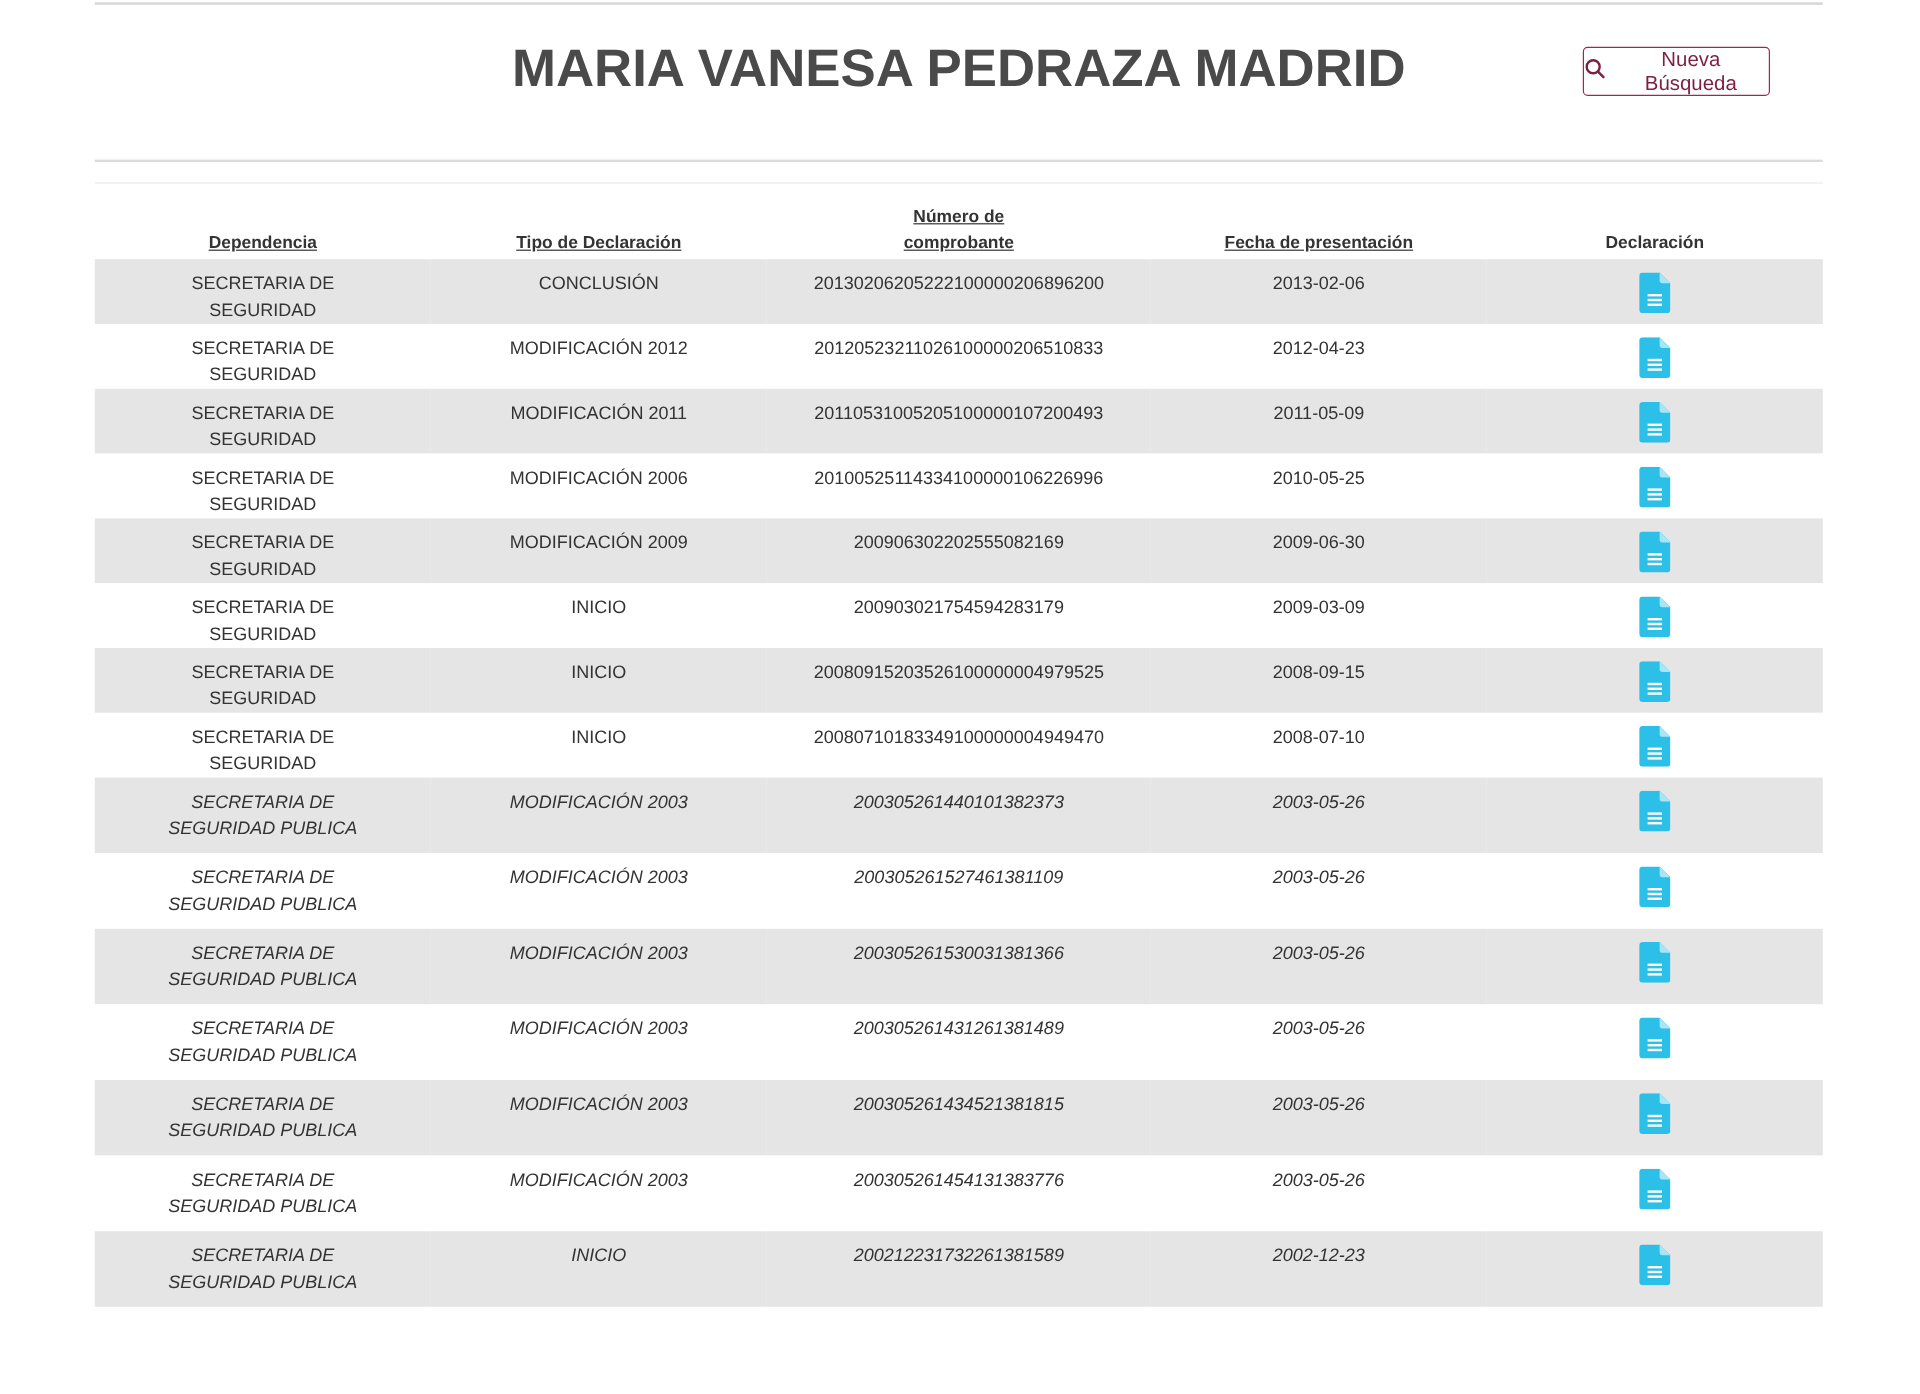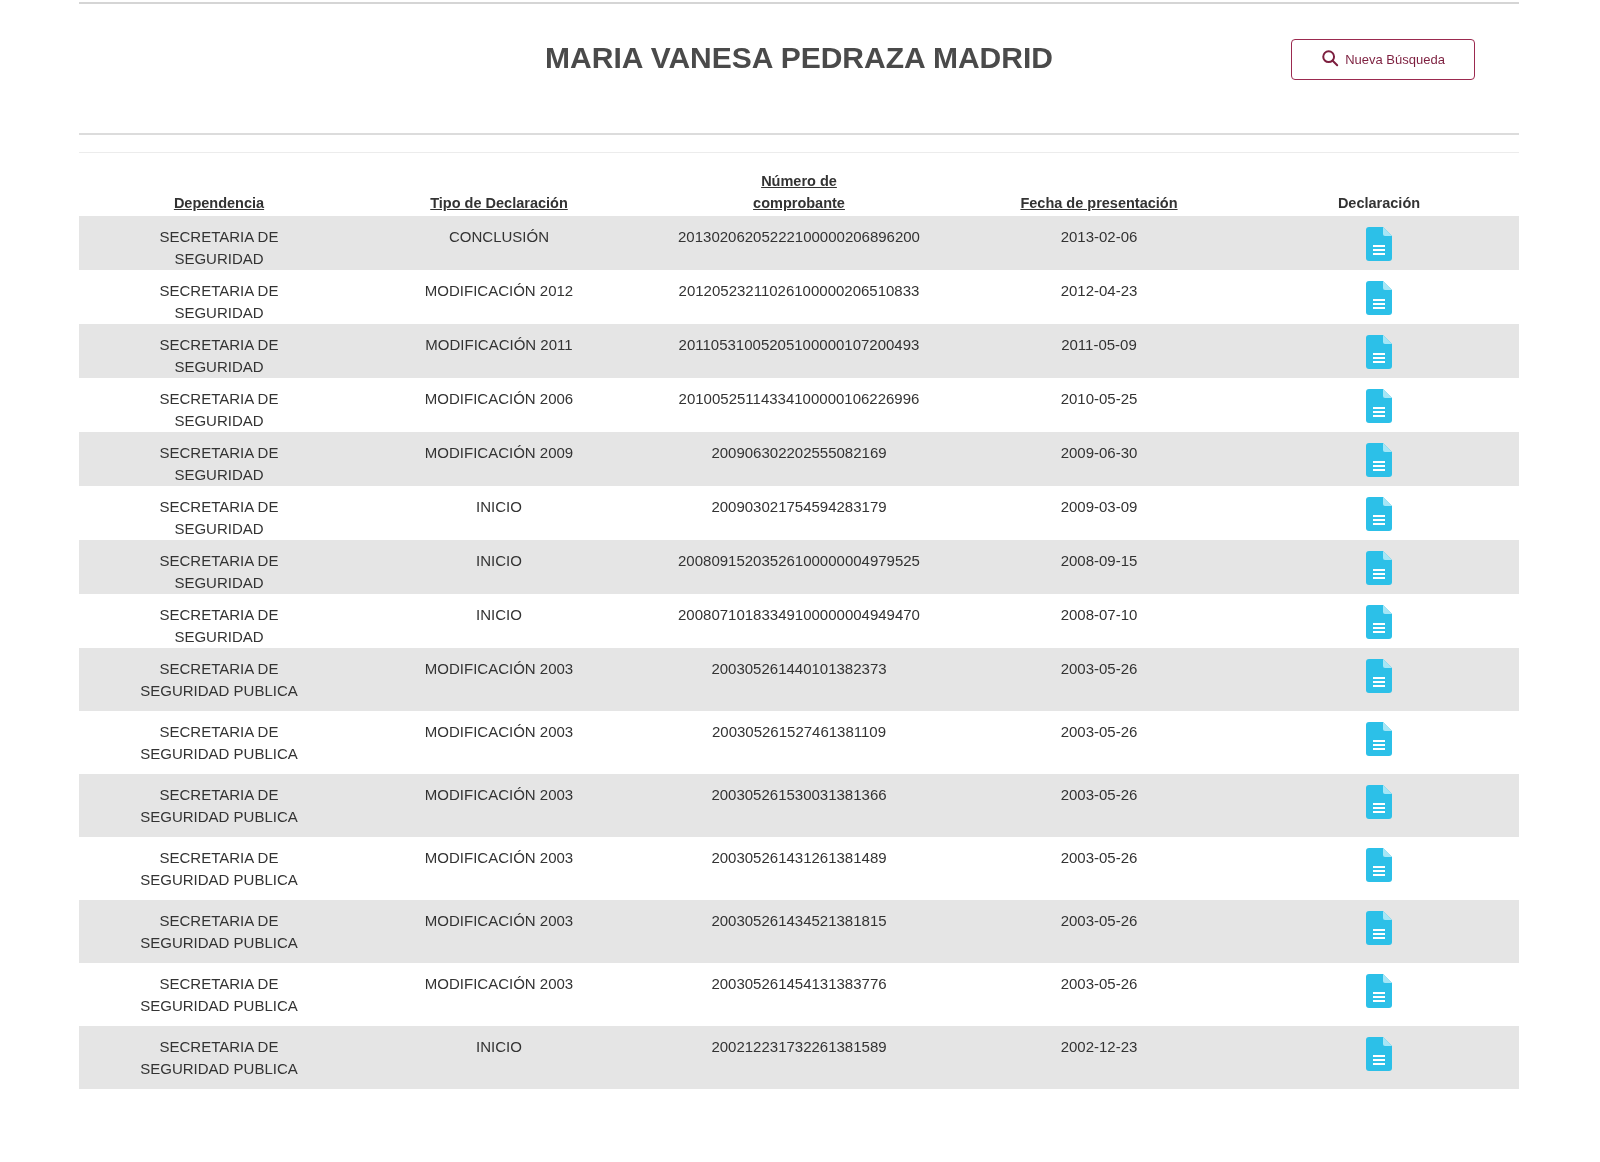--- a/index.html
+++ b/index.html
@@ -28,37 +28,37 @@
       position: absolute;
       left: 0; top: 4px;
       width: 1440px;
       height: 130px;
     }
     .page-title {
       position: absolute;
       left: 0; right: 0;
       top: 28px;
       text-align: center;
-      font-size: 30px;
+      font-size: 44px;
       font-weight: bold;
       color: #4a4a4a;
       letter-spacing: 0px;
       line-height: 52px;
     }
     .new-search-btn {
       position: absolute;
-      left: 1212px;
+      left: 1240px;
       top: 35px;
-      width: 184px;
+      width: 156px;
       height: 41px;
       border: 1px solid #9b2a4f;
       border-radius: 4px;
       background: #ffffff;
       color: #7d1f3f;
-      font-size: 13px;
+      font-size: 17px;
       display: flex;
       align-items: center;
       justify-content: center;
       gap: 6px;
       cursor: pointer;
     }
     .new-search-btn svg { width: 18px; height: 18px; }
     .rule-1 {
       position: absolute;
       left: 0; top: 133px;
@@ -96,21 +96,21 @@
     }
     table.results td {
       text-align: center;
       vertical-align: top;
       font-size: 15px;
       color: #333;
       line-height: 22px;
       padding-top: 10px;
     }
     table.results tr.body-row { height: 53.5px; }
-    table.results tr.body-row.tall { height: 63px; }
+    table.results tr.body-row.tall { height: 63px; font-style: italic; }
     table.results tr.body-row:nth-child(odd) { background: #e5e5e5; }
     table.results tr.body-row:nth-child(even) { background: #ffffff; }
     .col-dep { width: 280px; }
     .col-tipo { width: 280px; }
     .col-num { width: 320px; }
     .col-fecha { width: 280px; }
     .col-decl { width: 280px; }
     .doc-icon-wrap {
       display: inline-block;
       margin-top: 1px;

